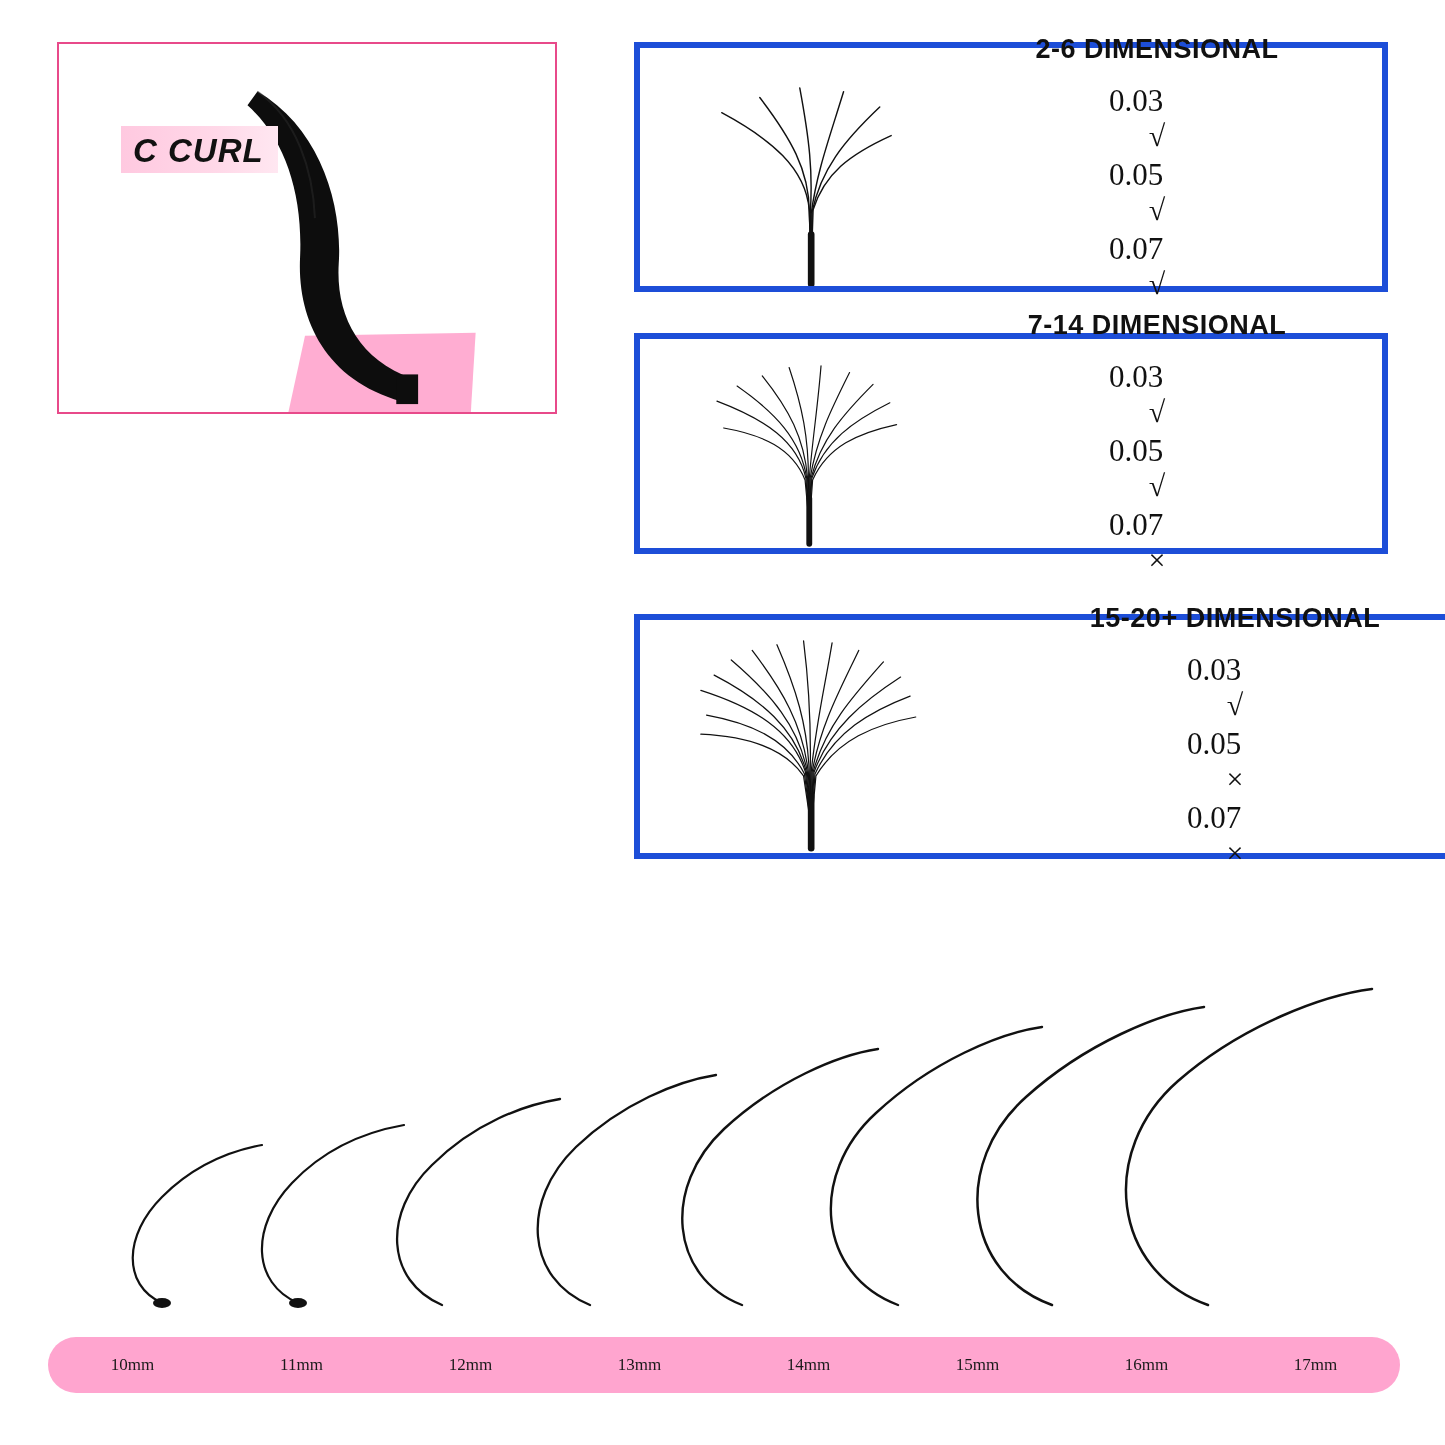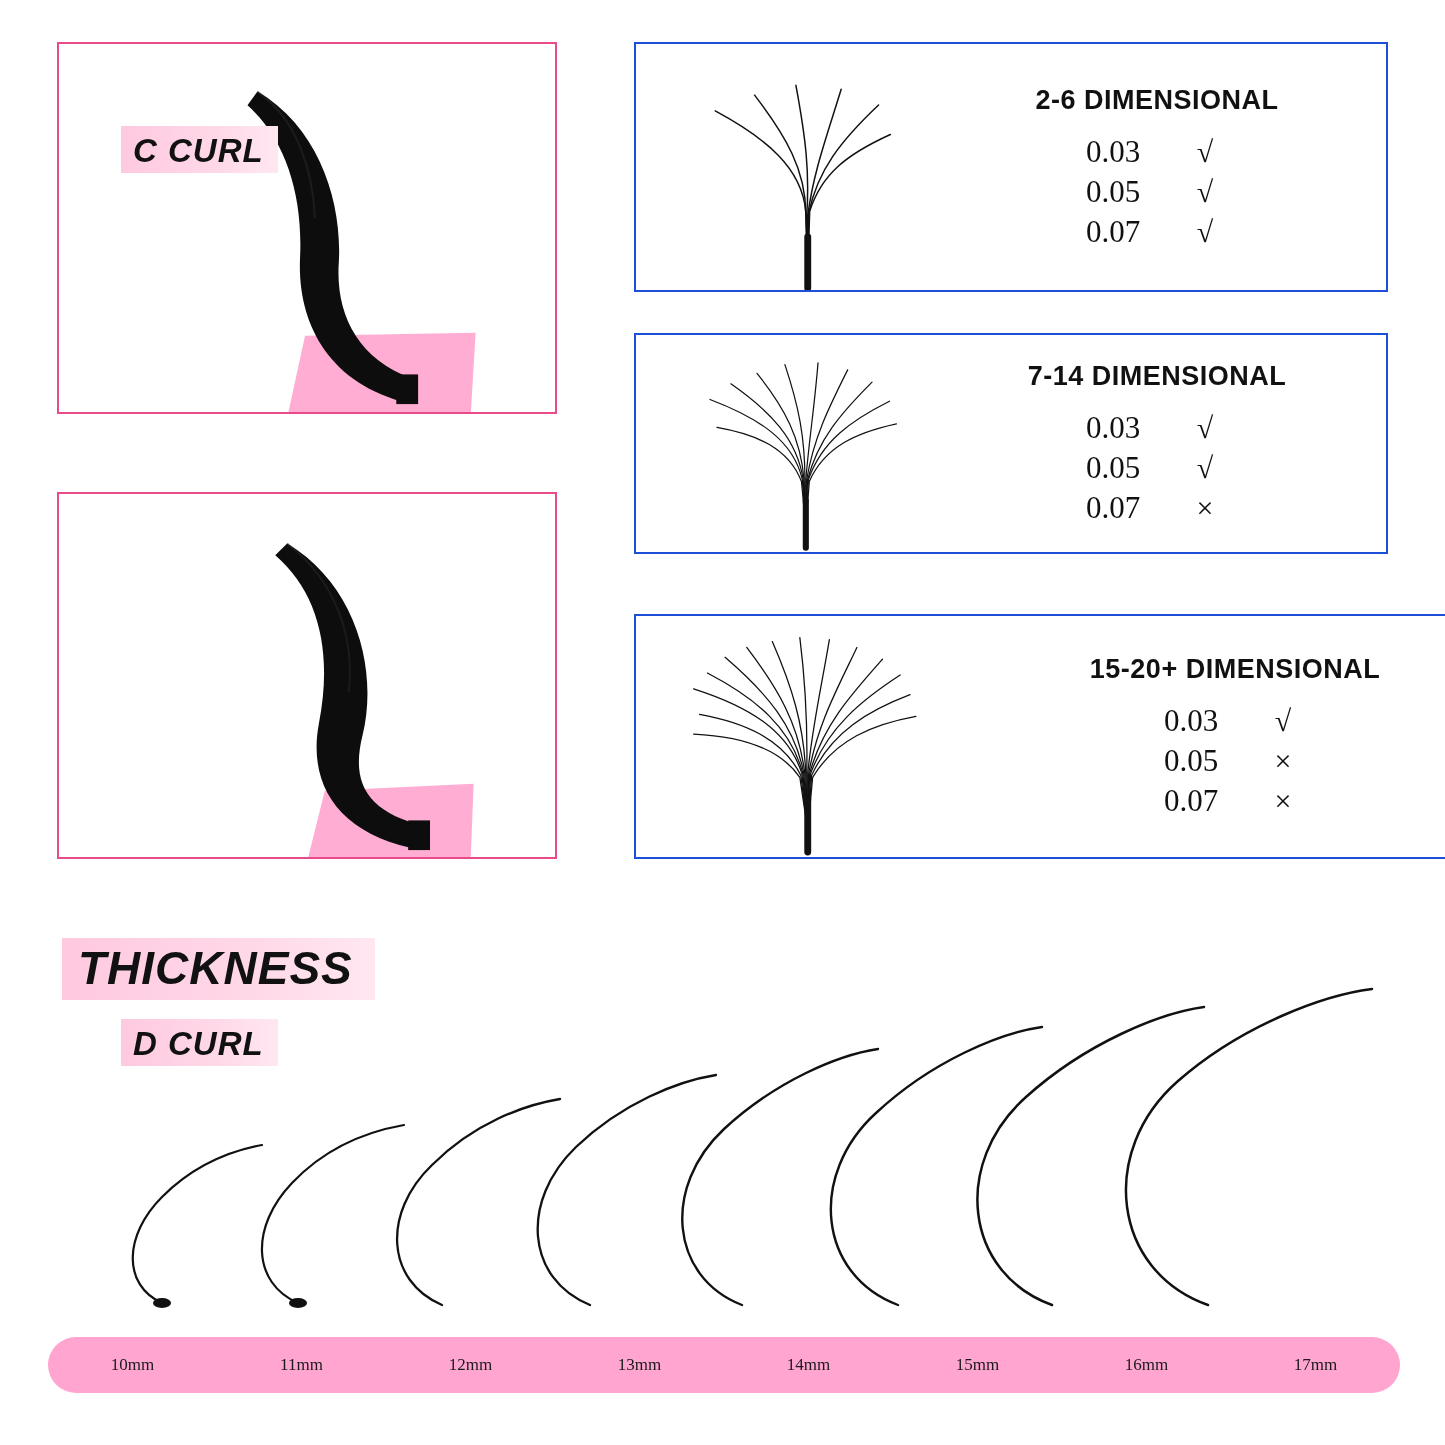--- a/index.html
+++ b/index.html
@@ -57,21 +57,21 @@
 
   .curl-art {
     position: absolute;
     left: 0; top: 0; width: 100%; height: 100%;
     pointer-events: none;
   }
 
   
   .dim-panel {
     position: absolute;
-    border: 2px solid #1d4ed8;
+    border: 6px solid #1d4ed8;
     background: #ffffff;
     box-sizing: border-box;
     display: flex;
     flex-direction: row;
     align-items: center;
   }
   #dim-panel-0 { left: 634px; top: 42px; width: 754px; height: 250px; }
   #dim-panel-1 { left: 634px; top: 333px; width: 754px; height: 221px; justify-content: space-between; }
   #dim-panel-2 { left: 634px; top: 614px; width: 910px; height: 245px; }
 
@@ -103,20 +103,21 @@
     margin-bottom: 18px;
     white-space: nowrap;
   }
   .thickness-rows {
     display: flex;
     flex-direction: column;
     gap: 4px;
   }
   .thickness-row {
     display: flex;
+    flex-direction: column;
     align-items: center;
     font-family: "Liberation Serif", serif;
     font-size: 31px;
     color: #111111;
   }
   .thickness-row .val {
     width: 96px;
     text-align: left;
   }
   .thickness-row .mark {
@@ -178,32 +179,20 @@
       <path d="M200 48 C 262 84, 286 160, 282 222 C 279 272, 300 318, 356 338 L 352 363 C 270 343, 240 280, 243 216 C 246 152, 228 96, 190 62 Z" fill="#0d0d0d"></path>
       <path d="M200 48 C 240 76, 256 128, 258 176" stroke="#2a2a2a" stroke-width="2" fill="none" opacity="0.55"></path>
       <rect x="340" y="334" width="22" height="30" fill="#0d0d0d"></rect>
     </svg>
     <div class="tag-label" id="curl-label-c">
       <span class="tag-bg"></span>
       <span class="tag-text">C CURL</span>
     </div>
   </div>
 
-  <div class="curl-panel" id="curl-panel-d">
-    <svg class="curl-art" viewBox="0 0 500 367" preserveAspectRatio="none">
-      <polygon points="268,300 418,293 415,368 250,372" fill="#ffa9d0" opacity="0.95"></polygon>
-      <path d="M230 50 C 300 92, 322 178, 306 244 C 294 292, 310 322, 370 336 L 366 360 C 284 346, 250 296, 262 232 C 276 160, 262 100, 218 62 Z" fill="#0d0d0d"></path>
-      <path d="M230 50 C 282 90, 298 150, 292 200" stroke="#2a2a2a" stroke-width="2" fill="none" opacity="0.5"></path>
-      <rect x="352" y="330" width="22" height="30" fill="#0d0d0d"></rect>
-    </svg>
-    <div class="tag-label" id="curl-label-d">
-      <span class="tag-bg"></span>
-      <span class="tag-text">D CURL</span>
-    </div>
-  </div>
 
   <div class="dim-panel" id="dim-panel-0">
     <div class="fan-art-wrap">
       <svg class="fan-art" viewBox="0 0 310 250" preserveAspectRatio="xMidYMid meet">
         <g stroke="#111111" fill="none" stroke-linecap="round">
           <path d="M172 230 L170 170 C 166 126, 130 96, 78 68" stroke-width="1.5"></path>
           <path d="M172 230 L170 172 C 170 128, 150 94, 118 52" stroke-width="1.5"></path>
           <path d="M172 230 L171 174 C 174 130, 170 96, 160 42" stroke-width="1.5"></path>
           <path d="M172 230 L172 174 C 178 130, 190 98, 206 46" stroke-width="1.5"></path>
           <path d="M172 230 L173 172 C 182 128, 206 98, 244 62" stroke-width="1.5"></path>
@@ -302,24 +291,20 @@
           <span class="mark">×</span>
         </div>
         <div class="thickness-row">
           <span class="val">0.07</span>
           <span class="mark">×</span>
         </div>
       </div>
     </div>
   </div>
 
-  <div class="tag-label" id="thickness-label">
-    <span class="tag-bg"></span>
-    <span class="tag-text">THICKNESS</span>
-  </div>
 
   <div id="lash-row">
     <svg class="lash-art" viewBox="0 0 1348 330" preserveAspectRatio="none">
       <g stroke="#111111" fill="none" stroke-linecap="round">
         <path d="M110 318 C 70 300, 72 250, 110 212 C 142 180, 178 166, 210 160" stroke-width="2.2"></path>
         <path d="M246 318 C 200 298, 198 242, 240 198 C 276 160, 318 146, 352 140" stroke-width="2.2"></path>
         <path d="M390 320 C 334 296, 330 228, 380 180 C 422 138, 472 120, 508 114" stroke-width="2.3"></path>
         <path d="M538 320 C 474 294, 468 216, 524 162 C 570 118, 626 96, 664 90" stroke-width="2.3"></path>
         <path d="M690 320 C 618 292, 610 202, 672 144 C 724 96, 786 70, 826 64" stroke-width="2.4"></path>
         <path d="M846 320 C 766 290, 756 190, 824 128 C 880 76, 948 48, 990 42" stroke-width="2.4"></path>

